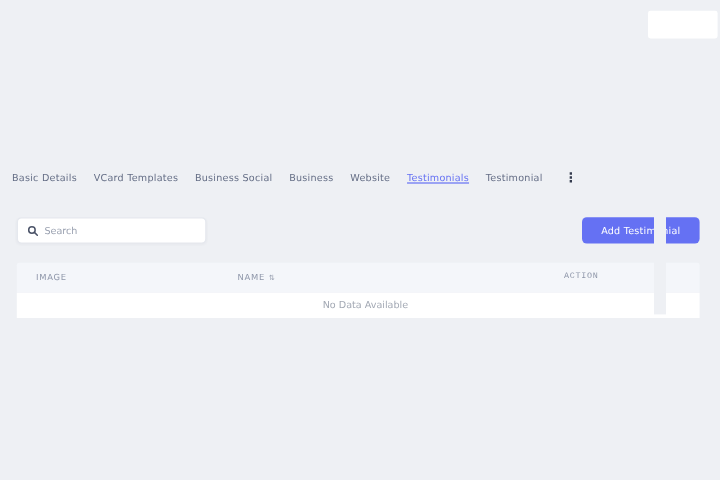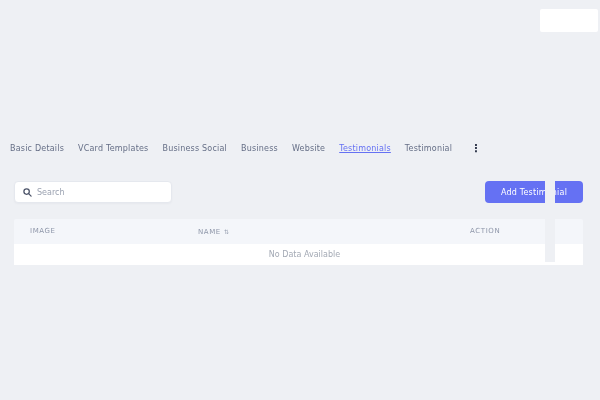--- a/index.html
+++ b/index.html
@@ -61,21 +61,21 @@
     position: relative; height: 25px; background: #f4f6fa;
     border-radius: 2px 2px 0 0;
   }
   .th {
     position: absolute; top: 0; line-height: 25px;
     font-size: 7px; letter-spacing: 0.6px; color: #8e96a9;
     text-transform: uppercase; white-space: nowrap;
   }
   .th-image  { left: 16px; }
   .th-name   { left: 184px; }
-  .th-action { left: 456px; }
+  .th-action { left: 456px; font-family: Liberation Mono, monospace; }
   .sort-icon { font-size: 6px; color: #9aa1b2; margin-left: 3px; cursor: pointer; }
   .empty-row {
     height: 21px; background: #ffffff;
     display: flex; align-items: center; justify-content: center;
     font-size: 8px; color: #a3a9b4; padding-left: 12px;
   }
 
   
   .gap-strip {
     position: absolute; left: 545px; top: 172px; width: 10px; height: 90px;

